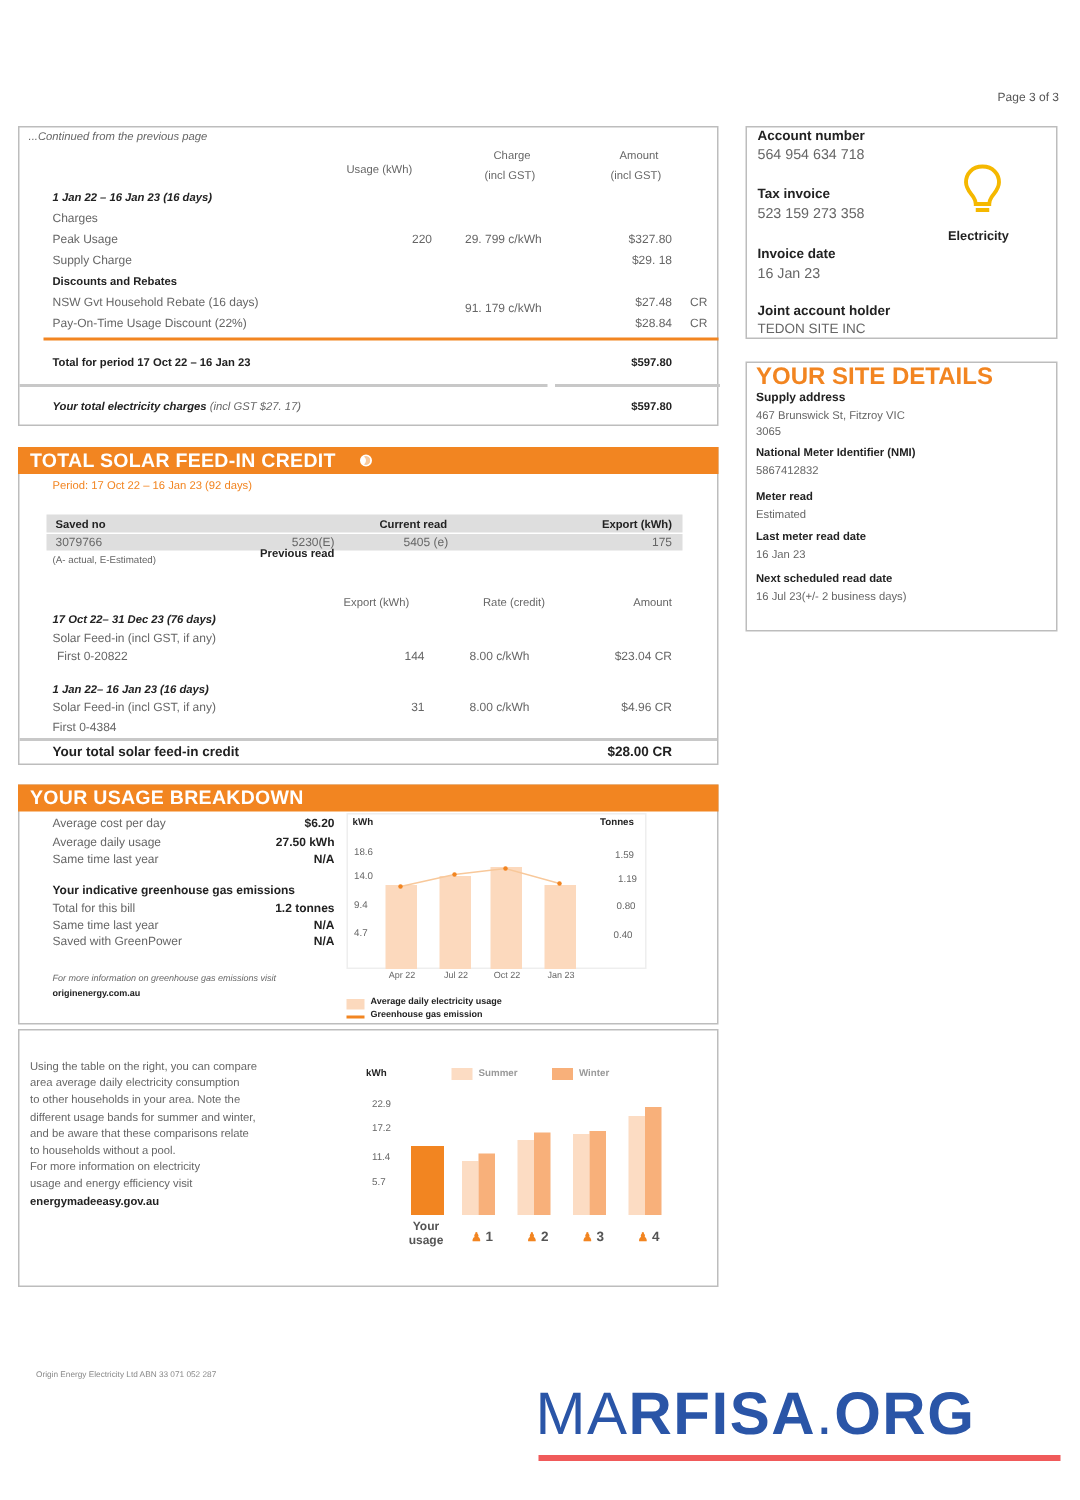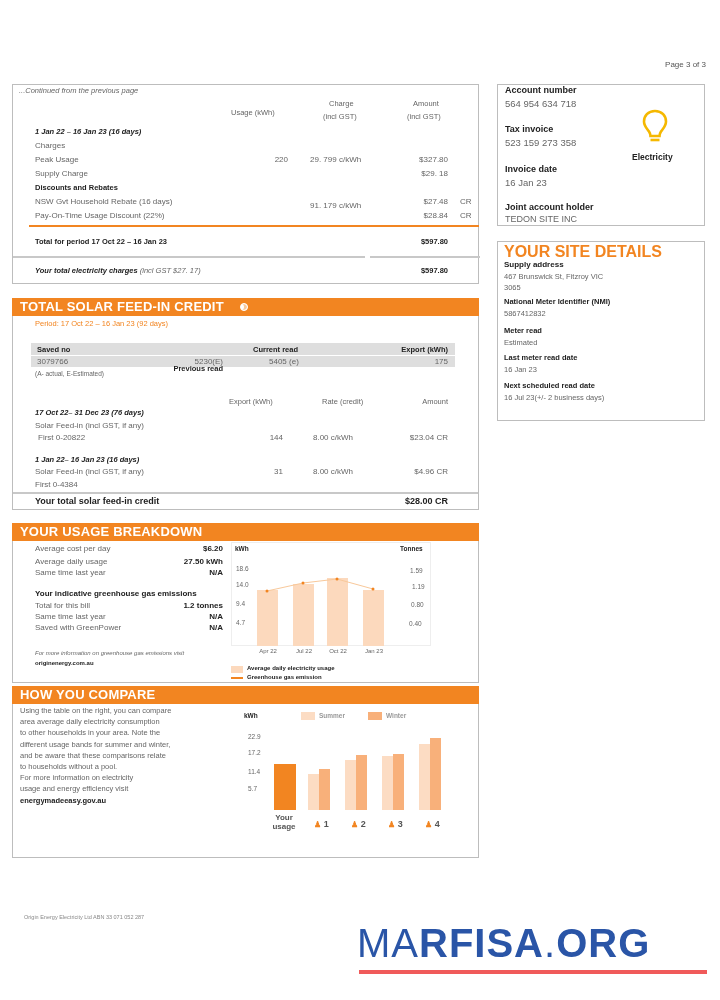--- a/index.html
+++ b/index.html
@@ -198,21 +198,20 @@
     <div class="abs muted" style="left:136px; top:105px; width:22px; font-size:6px; text-align:center; line-height:8px;">Jan 23</div>
 
     <div class="abs" style="left:4px; top:124px; width:12px; height:7px; background:#fcd9bd;"></div>
     <div class="abs b" style="left:20px; top:123px; font-size:6px;">Average daily electricity usage</div>
     <div class="abs" style="left:4px; top:135px; width:12px; height:2px; background:#f28521;"></div>
     <div class="abs b" style="left:20px; top:132px; font-size:6px;">Greenhouse gas emission</div>
   </div>
 </div>
 
 <div class="box" style="left:12px; top:686px; width:467px; height:172px;">
-  <div class="orange-bar" style="left:-1px; top:-1px; width:467px;">HOW YOU COMPARE</div>
 
   <div class="abs muted" style="left:7px; top:18px; font-size:7.5px; line-height:11.2px;">
     <div>Using the table on the right, you can compare</div>
     <div>area average daily electricity consumption</div>
     <div>to other households in your area.  Note the</div>
     <div>different usage bands for summer and winter,</div>
     <div>and be aware that these comparisons relate</div>
     <div>to households without a pool.</div>
     <div>For more information on electricity</div>
     <div>usage and energy efficiency visit</div>

